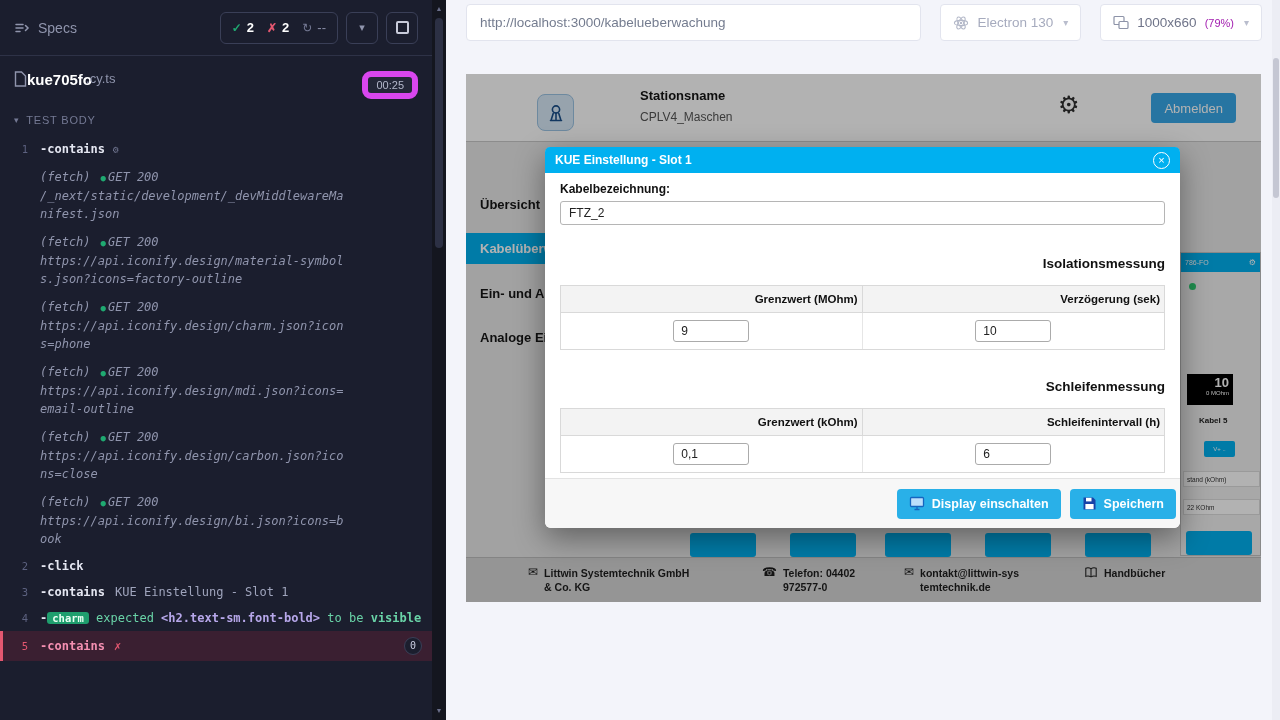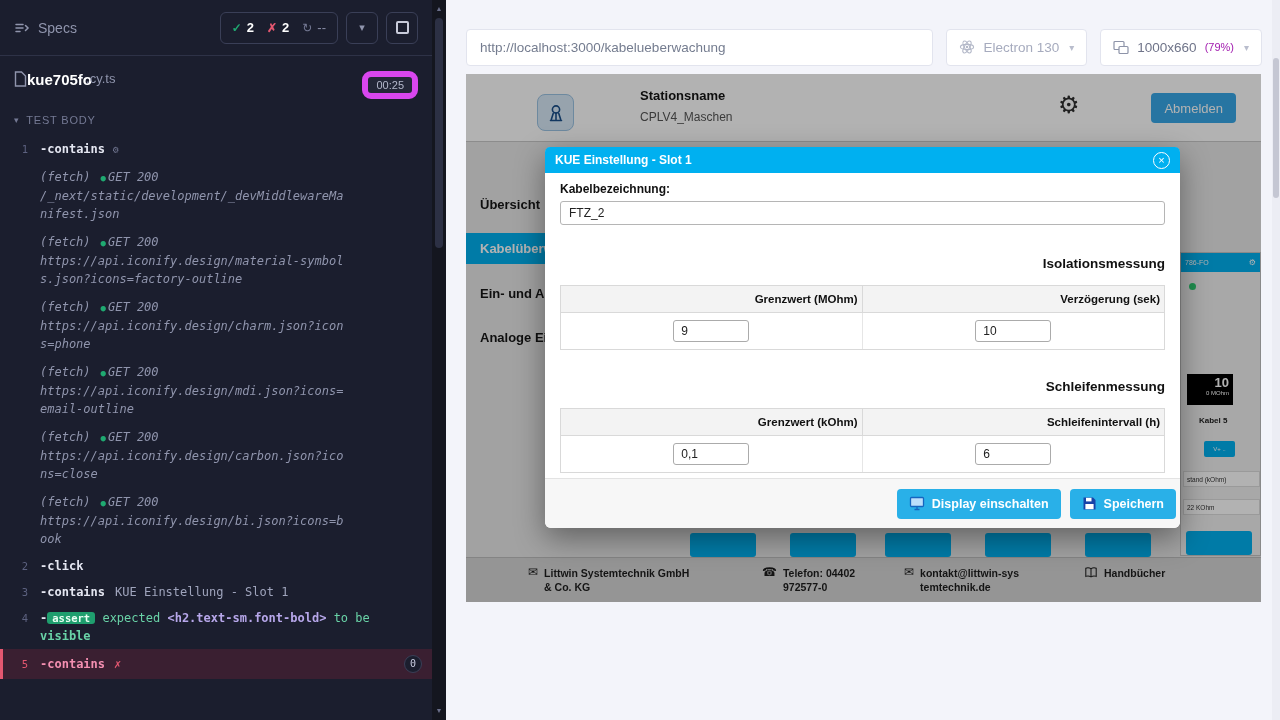--- a/index.html
+++ b/index.html
@@ -47,21 +47,21 @@
   .fail-x{color:#e45770;margin-left:9px;font-weight:bold}
   .cbody.row-flex{display:flex;align-items:center}
   .count-badge{margin-left:auto;min-width:18px;height:18px;border:1px solid #3a3f57;background:#1b1e2e;color:#c9cce0;border-radius:9px;font-size:10px;display:flex;align-items:center;justify-content:center;padding:0 4px;box-sizing:border-box;font-style:normal}
 
   .rscrollbar{position:absolute;left:432px;top:0;width:14px;height:720px;background:#14161f;display:flex;flex-direction:column;align-items:center;padding:4px 0;box-sizing:border-box}
   .rscroll-arrow{color:#6a6f8a;font-size:7px;line-height:10px;cursor:pointer}
   .rscroll-body{flex:1;width:100%;position:relative}
   .rscroll-thumb{position:absolute;top:4px;left:3px;width:8px;height:230px;background:#2c3044;border-radius:4px}
 
   
-  .controls{position:absolute;left:446px;top:16px;width:826px;height:62px;display:flex;align-items:center;gap:13px;padding:0 10px 0 20px;box-sizing:border-box}
+  .controls{position:absolute;left:446px;top:4px;width:826px;height:62px;display:flex;align-items:flex-start;gap:19px;padding:0 10px 0 20px;box-sizing:border-box}
   .url-box{flex:1;height:37px;background:#fff;border:1px solid #e2e4ee;border-radius:4px;display:flex;align-items:center;padding:0 13px;color:#747c8f;font-size:13.5px;box-sizing:border-box}
   .sel-box{height:37px;background:#fff;border:1px solid #e2e4ee;border-radius:4px;display:flex;align-items:center;gap:8px;padding:0 12px;box-sizing:border-box;color:#a6abbe;font-size:13.5px;cursor:pointer}
   .sel-chev{color:#b9bdcd;font-size:10px;margin-left:2px}
   .vp-size{color:#6f7489}
   .vp-zoom{color:#a21caf;font-size:11px}
 
   
   .aut-frame{position:absolute;left:466px;top:74px;width:795px;height:528px;background:#e9e9e9;overflow:hidden}
   .app-header{position:absolute;left:0;top:0;width:100%;height:68px;background:#fff;border-bottom:1px solid #c9c9c9;box-sizing:border-box}
   .app-logo{position:absolute;left:71px;top:20px;width:37px;height:37px;background:#d8eaf8;border:1px solid #9cc4e4;border-radius:8px;display:flex;align-items:center;justify-content:center;box-sizing:border-box}
@@ -221,21 +221,21 @@
         <div class="cbody"><span class="cdash">-</span><span class="cname">click</span></div>
       </div>
 
       <div class="cmd">
         <div class="gutter">3</div>
         <div class="cbody"><span class="cdash">-</span><span class="cname">contains</span><span class="carg">KUE Einstellung - Slot 1</span></div>
       </div>
 
       <div class="cmd">
         <div class="gutter">4</div>
-        <div class="cbody"><span class="cdash">-</span><span class="assert-badge">assert</span>
+        <div class="cbody"><span class="cdash">-</span><span class="assert-badge">charm</span>
           <span class="assert-text">expected</span>
           <span class="assert-sel">&lt;h2.text-sm.font-bold&gt;</span>
           <span class="assert-text">to be</span>
           <span class="assert-bold">visible</span></div>
       </div>
 
       <div class="cmd failed">
         <div class="gutter">5</div>
         <div class="cbody row-flex">
             <span class="cdash">-</span>

